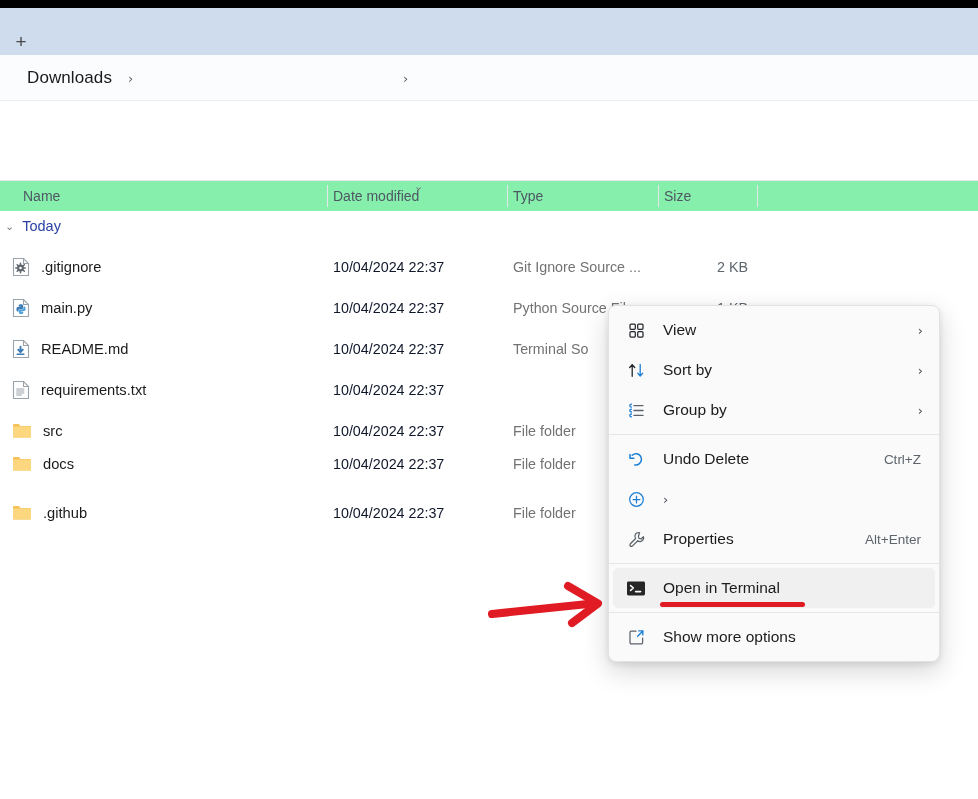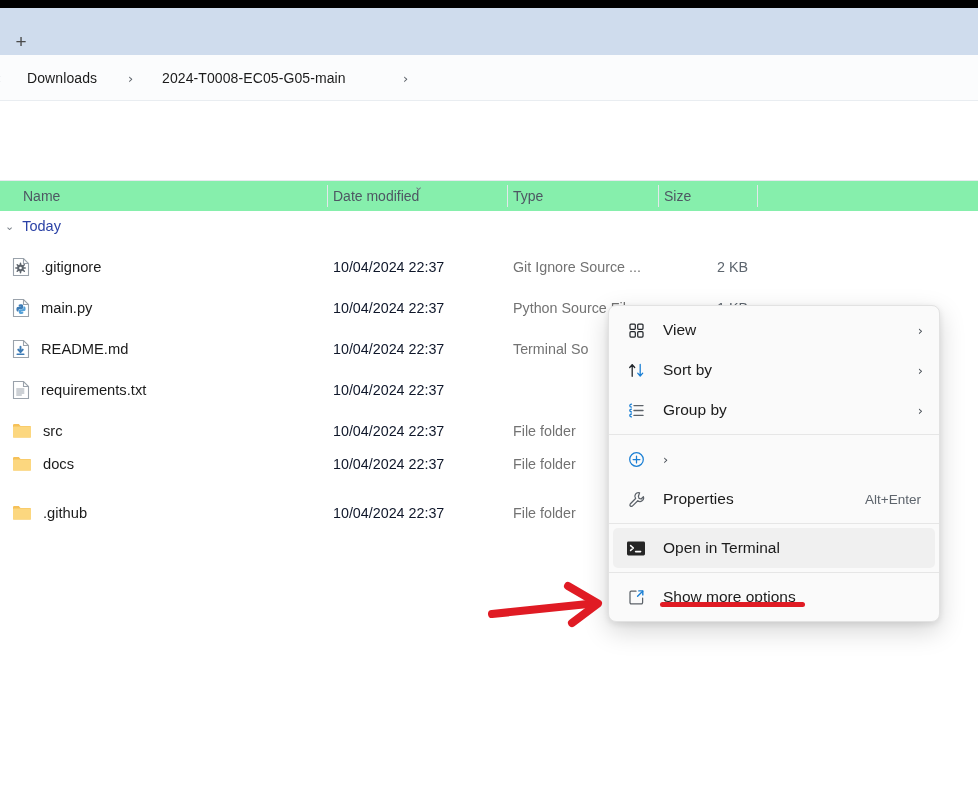--- a/index.html
+++ b/index.html
@@ -29,21 +29,21 @@
   .address-bar {
     position:absolute; left:0; top:55px; width:978px; height:46px;
     background:#fbfcfd; border-bottom:1px solid #e9edf1;
   }
   .back-stub {
     position:absolute; left:-4px; top:14px; width:10px; height:18px;
     color:#b9bfc6; font-size:15px;
   }
   .crumb {
     position:absolute; top:0; height:46px; display:flex; align-items:center;
-    font-size:14px; color:#1b1b1b; letter-spacing:.1px;
+    font-size:17px; color:#1b1b1b; letter-spacing:.1px;
   }
   .crumb-downloads { left:27px; }
   .crumb-folder { left:162px; }
   .crumb-sep {
     position:absolute; top:0; height:46px; display:flex; align-items:center;
     color:#5c6269; font-size:13px; font-family:"DejaVu Sans", sans-serif;
   }
   .sep-1 { left:128px; }
   .sep-2 { left:403px; }
 
@@ -127,21 +127,20 @@
   <div class="title-strip"></div>
 
   <div class="tab-bar">
     <div class="new-tab-btn">+</div>
   </div>
 
   <div class="address-bar">
     <div class="back-stub">‹</div>
     <div class="crumb crumb-downloads">Downloads</div>
     <div class="crumb-sep sep-1">›</div>
-    <div class="crumb crumb-folder">2024-T0008-EC05-G05-main</div>
     <div class="crumb-sep sep-2">›</div>
   </div>
 
   <div class="toolbar">
 
     <div class="tb-item tb-icon-only tb-dim" style="left:4px;width:34px;">
       <span class="ic">
         <svg width="20" height="20" viewBox="0 0 20 20">
           <rect x="2.5" y="4.5" width="11" height="11" rx="1.5" fill="none" stroke="#b4bcc4" stroke-width="1.2"></rect>
           <text x="8" y="12.5" font-size="8" fill="#6aa6e0" text-anchor="middle" font-family="Liberation Sans, sans-serif">A</text>
@@ -343,20 +342,30 @@
                 <path d="M4.5 3.2c-1.1 0-1.7.7-1.7 1.5s.6 1.4 1.7 1.4M4.5 8.1c-1.1 0-1.7.7-1.7 1.5s.6 1.4 1.7 1.4M4.5 13c-1.1 0-1.7.7-1.7 1.5s.6 1.4 1.7 1.4" fill="none" stroke="#1a7fd4" stroke-width="1.3" stroke-linecap="round"></path>
               </svg></span>
           </span>
           <span class="ctx-label">Group by</span>
           <span class="ctx-sub">›</span>
         </div>
         <div class="ctx-divider"></div>
         <div class="ctx-item">
           <span class="ctx-ic">
             <span class="ic"><svg width="19" height="19" viewBox="0 0 19 19">
+                <path d="M5.2 5.3C7.6 3.2 11.3 3.4 13.2 5.7c2 2.4 1.6 5.9-.8 7.9-1.4 1.2-3.1 1.6-4.7 1.3" fill="none" stroke="#1a7fd4" stroke-width="1.5" stroke-linecap="round"></path>
+                <path d="M3 4.4v3.9h3.9" fill="none" stroke="#1a7fd4" stroke-width="1.5" stroke-linecap="round" stroke-linejoin="round"></path>
+              </svg></span>
+          </span>
+          <span class="ctx-label">Undo Delete</span>
+          <span class="ctx-accel">Ctrl+Z</span>
+        </div>
+        <div class="ctx-item">
+          <span class="ctx-ic">
+            <span class="ic"><svg width="19" height="19" viewBox="0 0 19 19">
                 <circle cx="9.5" cy="9.5" r="6.8" fill="none" stroke="#1a7fd4" stroke-width="1.25"></circle>
                 <path d="M9.5 6.1v6.8M6.1 9.5h6.8" stroke="#1a7fd4" stroke-width="1.25" stroke-linecap="round"></path>
               </svg></span>
           </span>
           <span class="ctx-sub">›</span>
         </div>
         <div class="ctx-item">
           <span class="ctx-ic">
             <span class="ic"><svg width="19" height="19" viewBox="0 0 19 19">
                 <path d="M12.6 2.9a3.6 3.6 0 0 0-4 5.6L3.2 14a1.5 1.5 0 0 0 2.1 2.1l5.5-5.4a3.6 3.6 0 0 0 5.6-4l-2.3 2.3-2.1-.6-.6-2.1z" fill="none" stroke="#5c6269" stroke-width="1.25" stroke-linejoin="round"></path>

